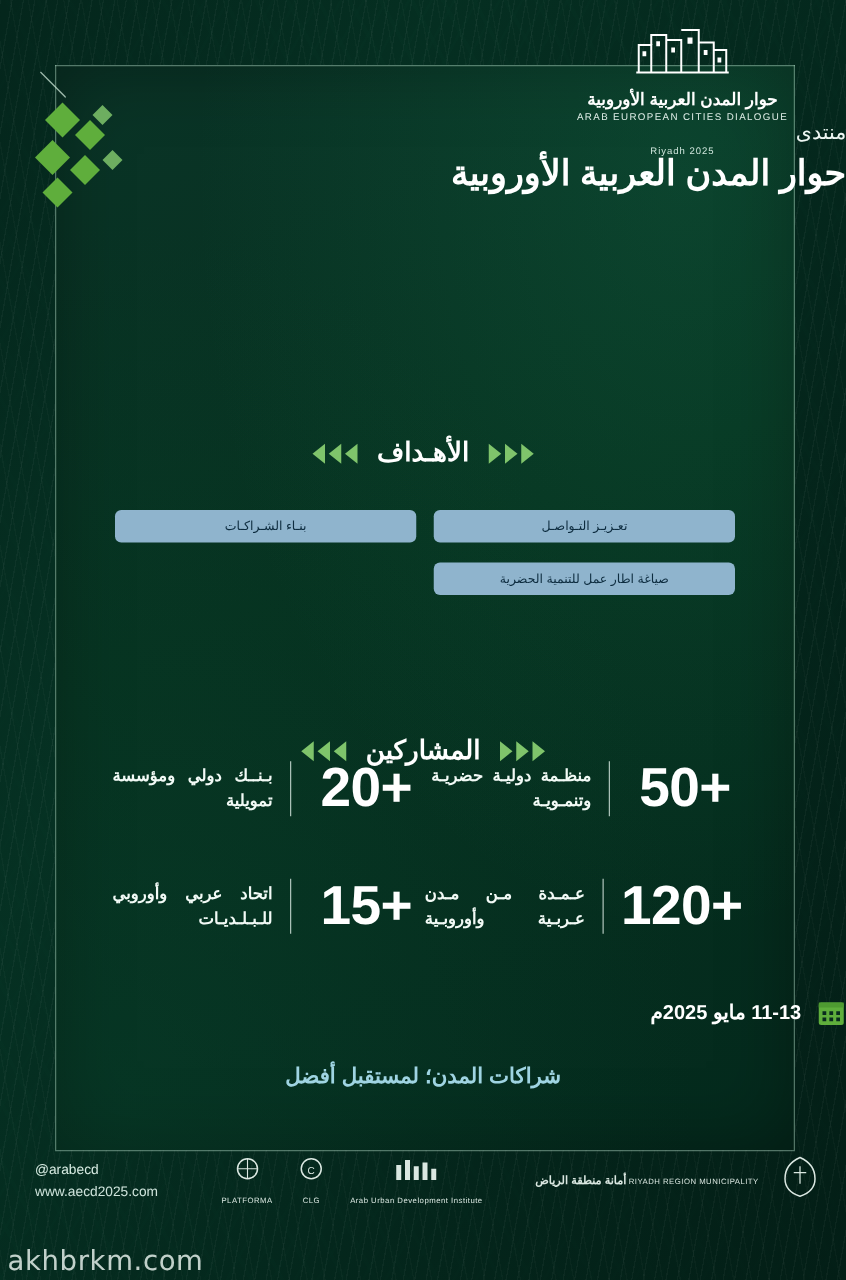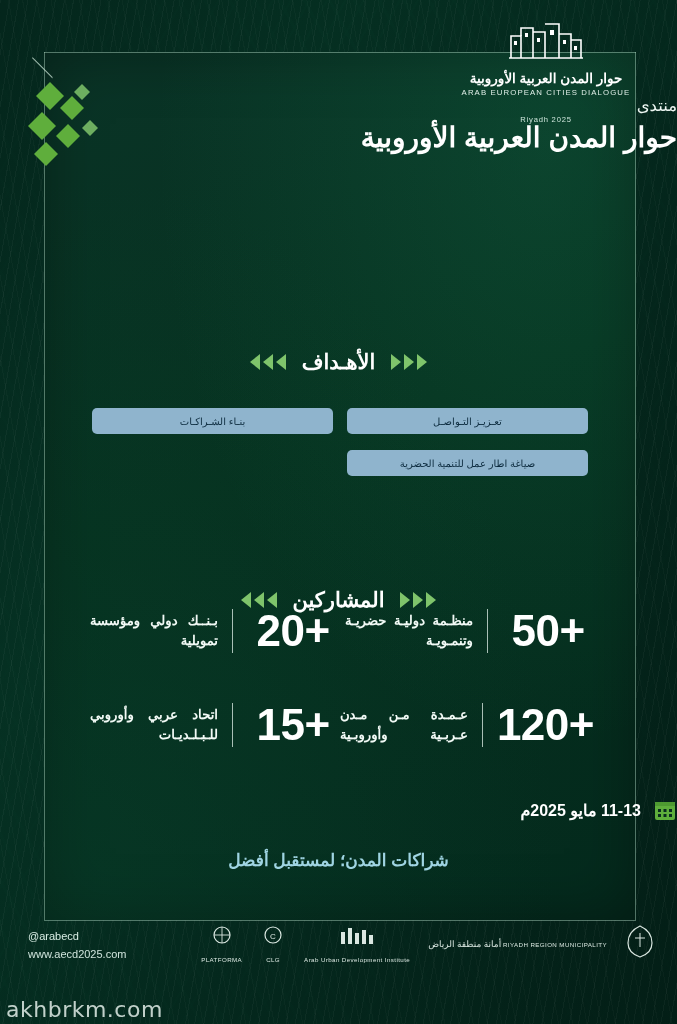--- a/index.html
+++ b/index.html
@@ -315,21 +315,21 @@
     text-align: center;
     font-size: 6.5px;
     letter-spacing: 0.4px;
     line-height: 1.35;
     opacity: 0.95;
   }
   .partner .pmark {
     display: block;
     margin: 0 auto 3px auto;
   }
-  .partner .p-ar { font-size: 9px; font-weight: normal; }
+  .partner .p-ar { font-size: 9px; font-weight: bold; margin-left: 24px; }
   .partner .p-en { font-size: 6.2px; }
 
   .watermark {
     position: absolute;
     left: 6px;
     bottom: 2px;
     color: rgba(235,245,240,0.82);
     font-size: 22px;
     letter-spacing: 0.5px;
     direction: ltr;

